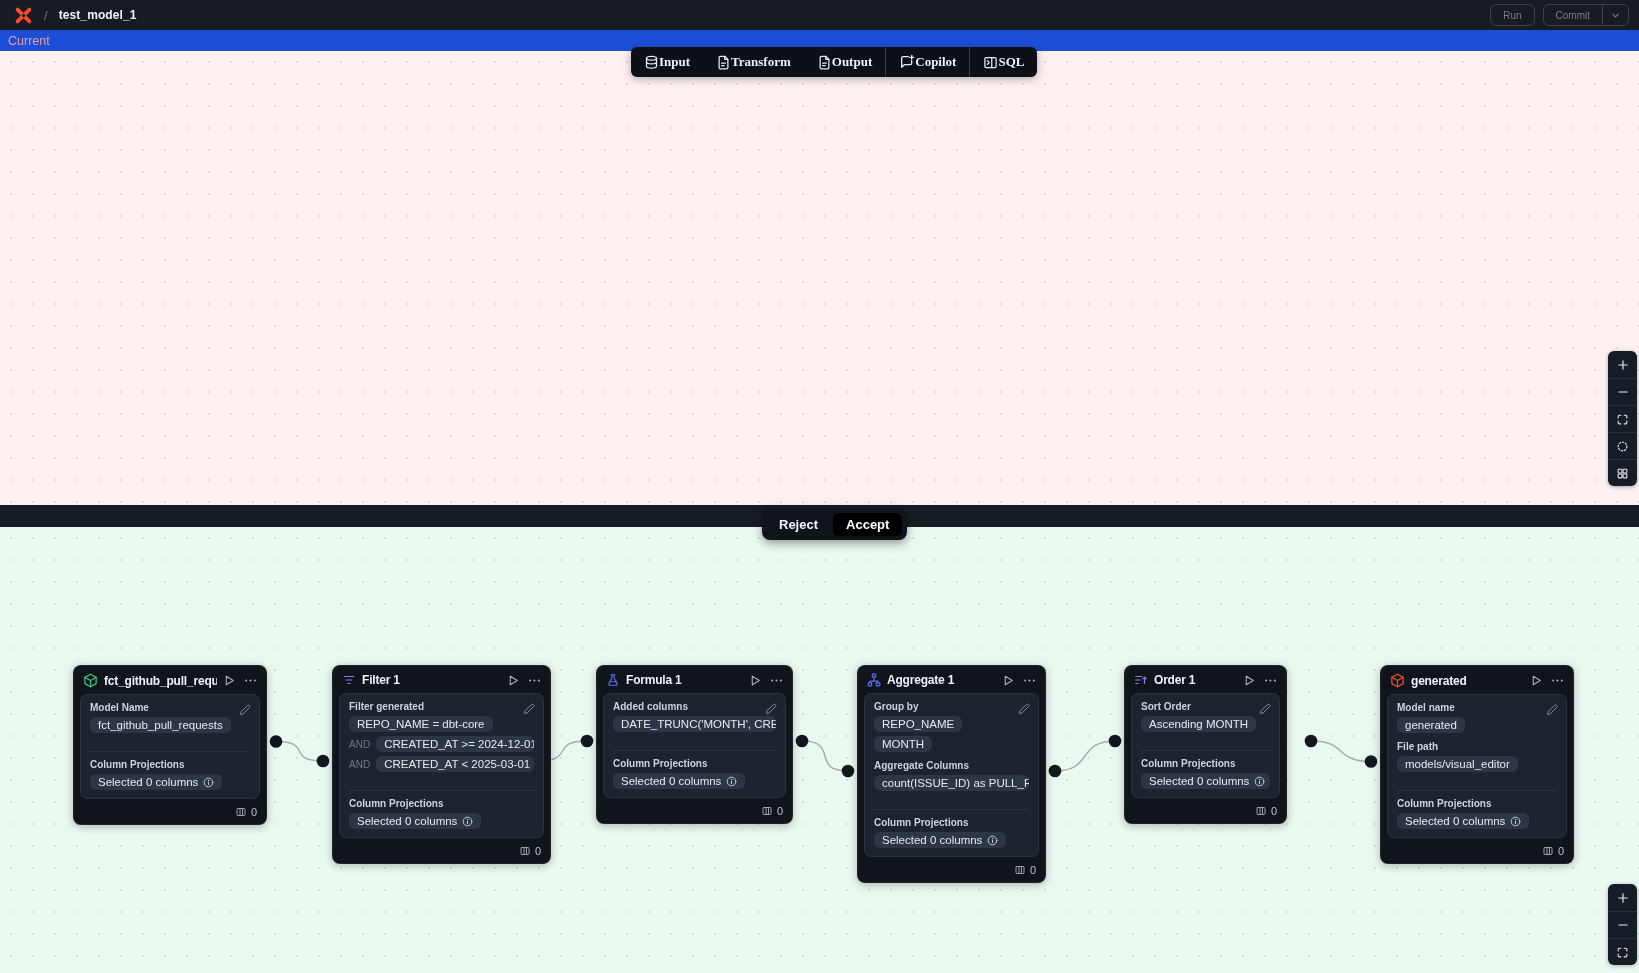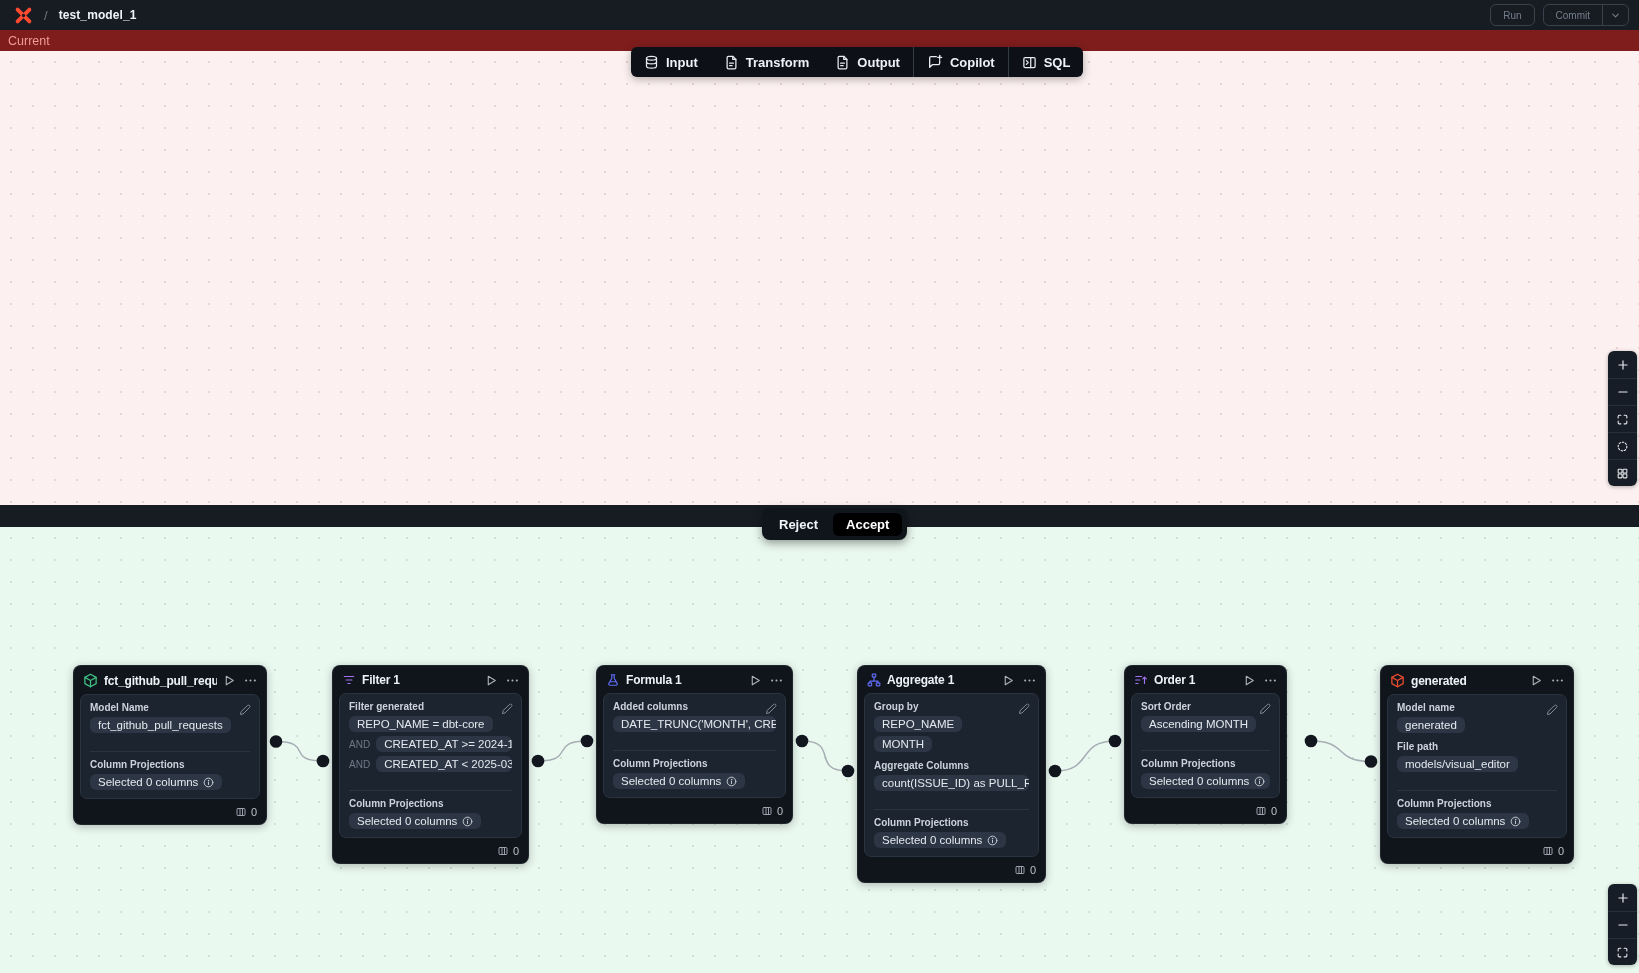--- a/index.html
+++ b/index.html
@@ -15,35 +15,35 @@
   .app-title { color:#f0f3f6; font-weight:700; font-size:12px; letter-spacing:.1px; }
   .header-actions { margin-left:auto; display:flex; gap:8px; align-items:center; }
   .hbtn { height:22px; border:1px solid #39414c; border-radius:6px; color:#747e8a; font-size:10px;
     display:flex; align-items:center; background:transparent; }
   .hbtn .lbl { padding:0 12px; }
   .hbtn .chev { border-left:1px solid #39414c; height:100%; display:flex; align-items:center; padding:0 7px; color:#747e8a; }
 
   
   .pane-bar { position:absolute; left:0; right:0; display:flex; align-items:center; padding-left:8px;
     font-size:12.5px; z-index:5; }
-  .current-bar { top:30px; height:21px; background:#7f1d1d; color:#ee9a98; }
+  .current-bar { top:30px; height:21px; background:#1d4ed8; color:#ee9a98; }
   .new-bar { top:505px; height:22px; background:#1d3c31; color:#c5f2d7; }
 
   
   .canvas { position:absolute; left:0; right:0; }
   .current-canvas { top:51px; height:454px; background-color:#fcf0f0;
     background-image:radial-gradient(#e9d2d2 1.1px, transparent 1.1px); background-size:22px 22px; }
   .new-canvas { top:527px; height:446px; background-color:#eaf9f0;
     background-image:radial-gradient(#cde3d3 1.1px, transparent 1.1px); background-size:22px 22px; }
 
   
   .node-toolbar { position:absolute; top:47px; left:631px; height:30px; background:#0d1117; border-radius:6px;
     display:flex; align-items:center; color:#eef1f5; z-index:12; box-shadow:0 2px 8px rgba(0,0,0,.3); }
-  .tb-item { display:flex; align-items:center; gap:7px; padding:0 13px; font-size:13px; font-weight:600;
-    height:100%; cursor:pointer; white-space:nowrap; }
+  .tb-item { display:flex; align-items:center; padding:0 13px; font-size:13px; font-weight:600;
+    height:100%; cursor:pointer; white-space:nowrap;font-family:Liberation Serif, serif; }
   .tb-item .ticon { display:flex; align-items:center; color:#e8ecf0; }
   .tb-sep { width:1px; align-self:stretch; background:#343c46; }
 
   
   .ctrl-panel { position:absolute; right:2px; width:29px; background:#171d26; border-radius:6px;
     overflow:hidden; z-index:12; box-shadow:0 1px 4px rgba(0,0,0,.3); }
   .ctrl-top { top:351px; }
   .ctrl-bottom { top:884px; }
   .ctrl-btn { width:29px; height:27px; display:flex; align-items:center; justify-content:center;
     color:#e6eaef; cursor:pointer; }
@@ -308,21 +308,21 @@
           <span class="ticn">
             <svg width="12" height="12" viewBox="0 0 24 24" fill="none" stroke="currentColor" stroke-width="2" stroke-linecap="round" stroke-linejoin="round">
               <rect x="4" y="5" width="16" height="14" rx="2"></rect>
               <line x1="10" y1="5" x2="10" y2="19"></line>
               <line x1="15" y1="5" x2="15" y2="19"></line>
             </svg>
           </span>
           <span>0</span>
         </div>
       </div>
-      <div class="node" style="left: 332px; top: 665px; width: 197px;">
+      <div class="node" style="left: 332px; top: 665px; width: 219px;">
         <div class="node-header">
           <span class="node-icon" style="color: rgb(162, 115, 242);">
             <svg width="14" height="14" viewBox="0 0 24 24" fill="none" stroke="currentColor" stroke-width="2" stroke-linecap="round" stroke-linejoin="round">
               <line x1="4" y1="6" x2="20" y2="6"></line>
               <line x1="7" y1="12" x2="17" y2="12"></line>
               <line x1="10" y1="18" x2="14" y2="18"></line>
             </svg>
           </span>
           <span class="node-title">Filter 1</span>
           <span class="node-play">

